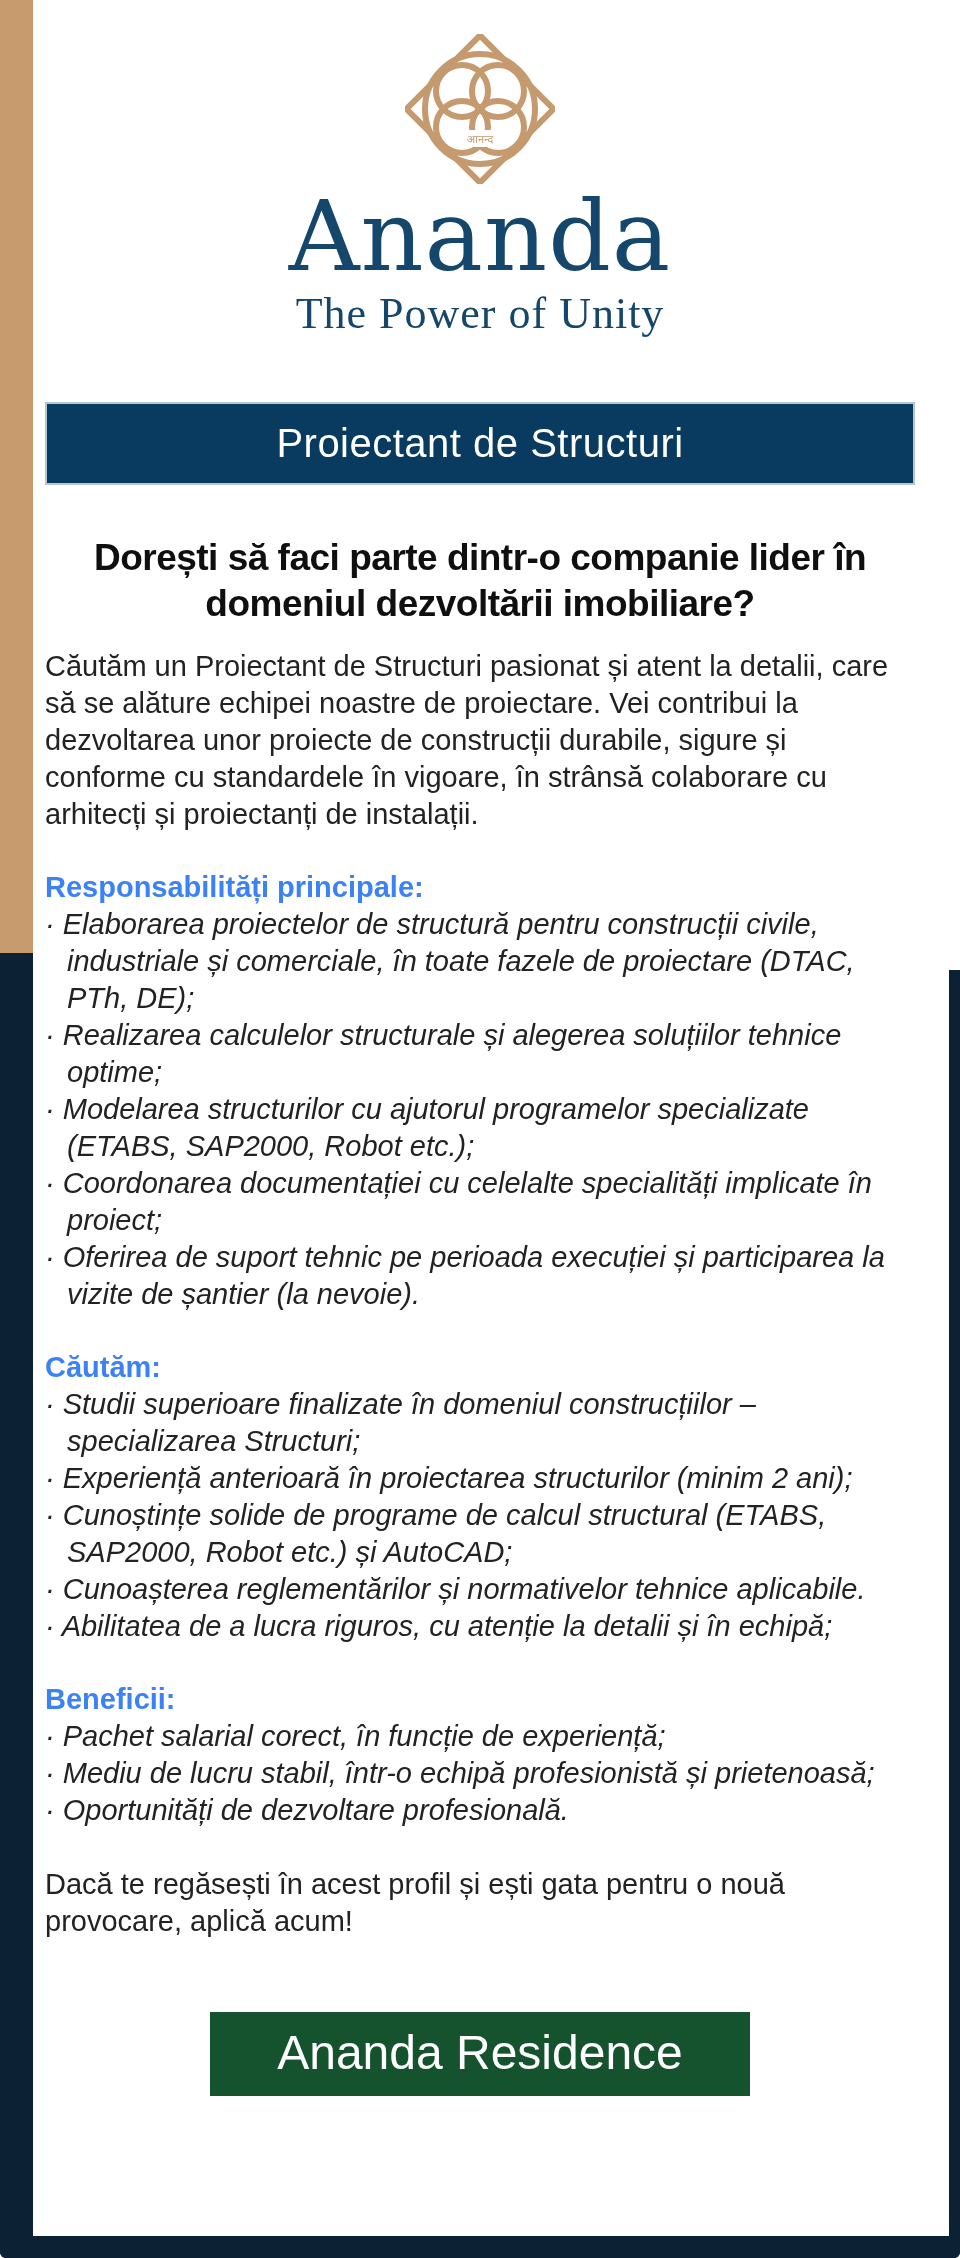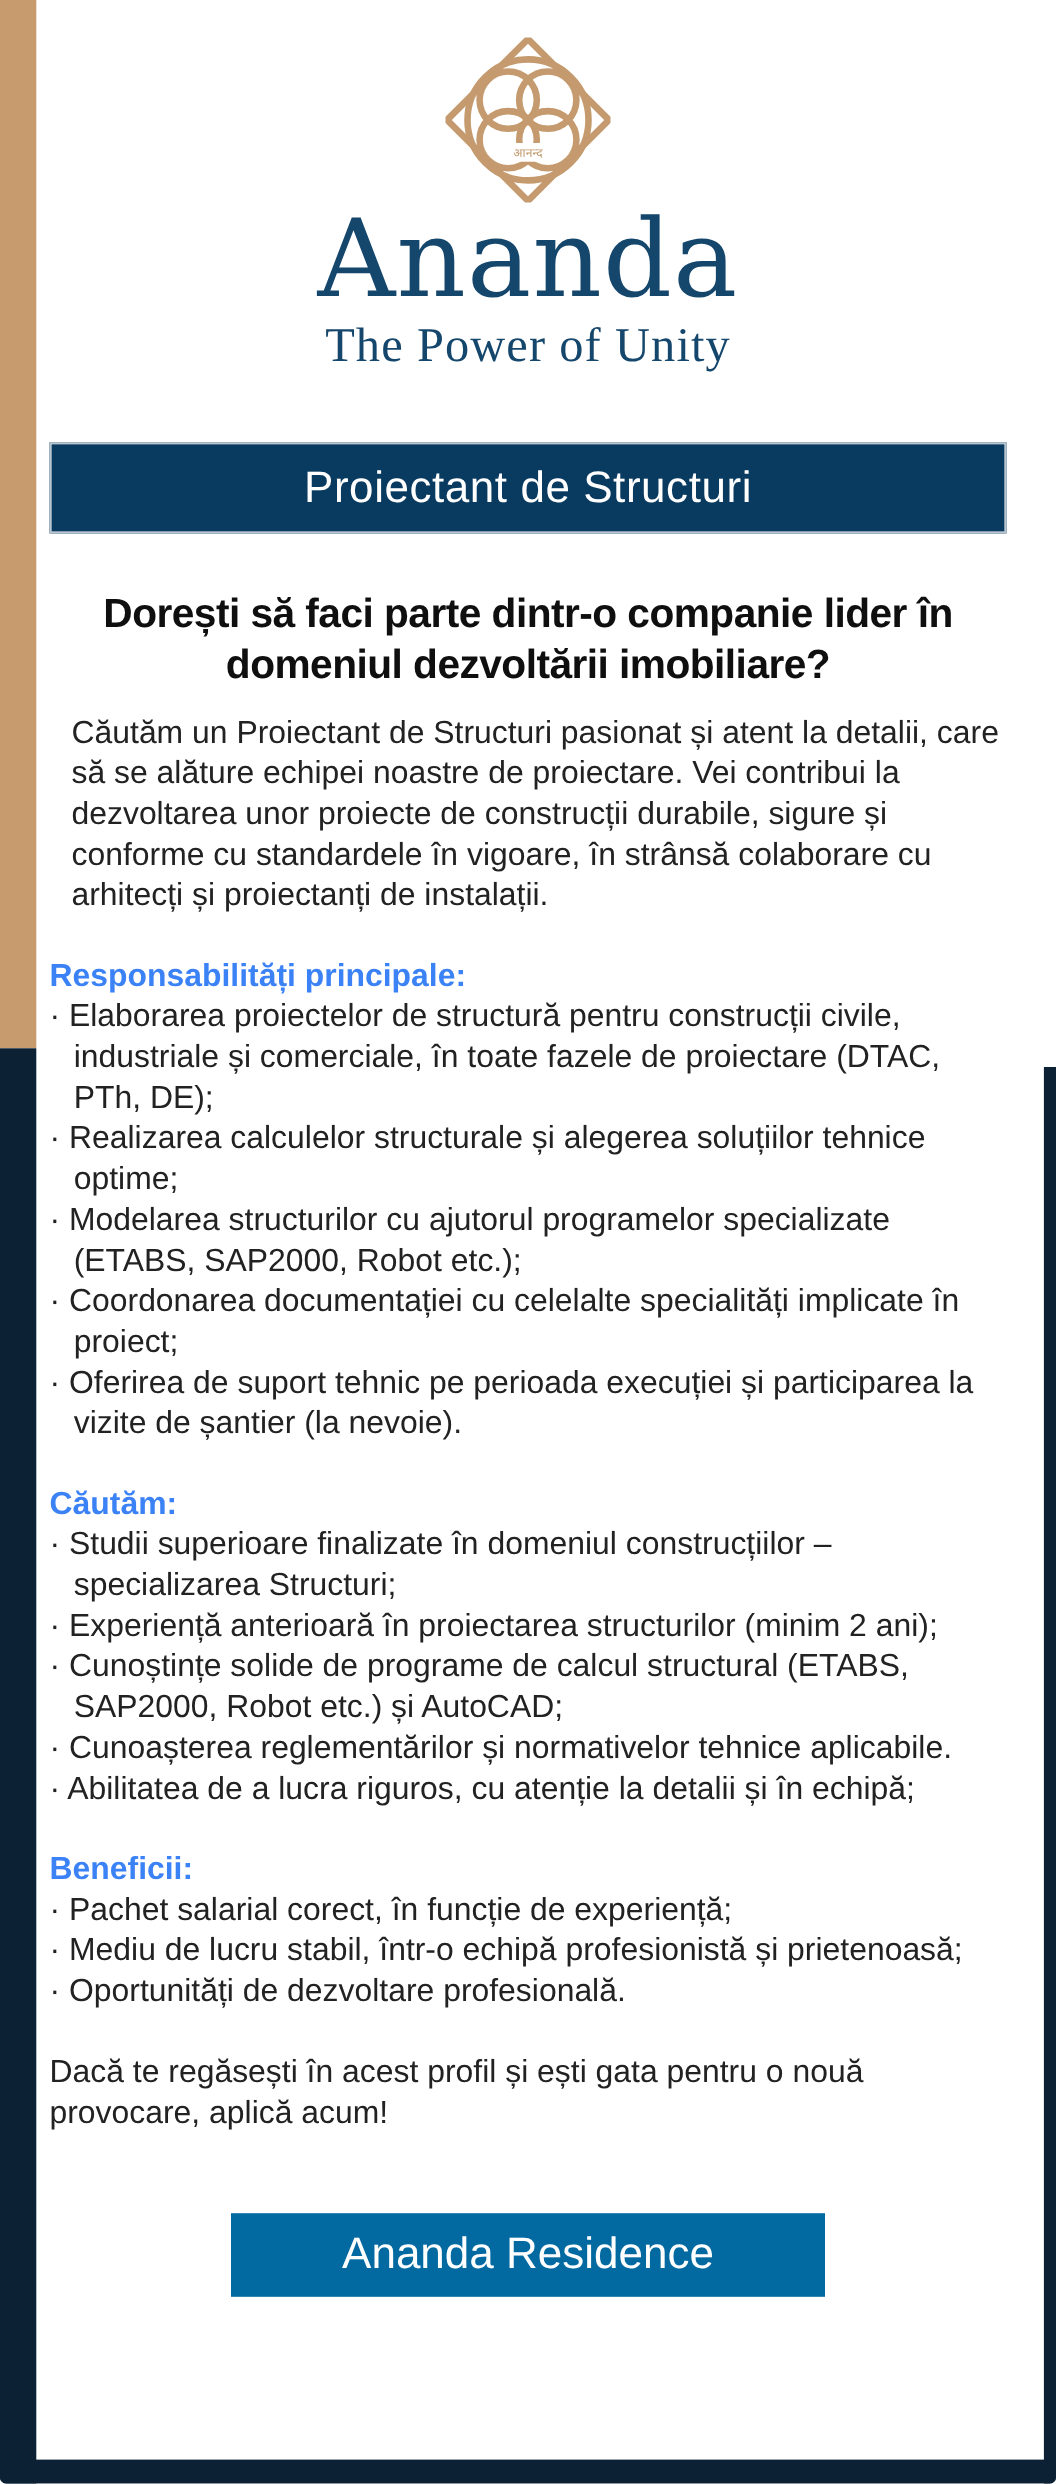--- a/index.html
+++ b/index.html
@@ -55,40 +55,41 @@
   .headline {
     margin-top:50px;
     text-align:center;
     font-size:37px; font-weight:800; line-height:1.23;
     color:#0f0f0f;
     letter-spacing:-0.5px;
   }
 
   
   .body-text { color:#222222; font-size:29px; line-height:37px; }
-  .intro { margin-top:22px;margin-left:20px; }
+  .intro { margin-top:22px; }
   .section { margin-top:36px; }
   .section-heading { font-weight:700; color:#3b82f6; font-size:29px; line-height:37px; }
   ul.bullets { list-style:none; }
   ul.bullets li {
     padding-left:22px;
     text-indent:-22px;
+    font-style:italic;
   }
   ul.bullets li.no-hang { padding-left:0; text-indent:0; }
   ul.bullets li .bullet-glyph { display:inline; }
 
   .closing { margin-top:37px; }
 
   
   .footer-button-row { margin-top:72px; text-align:center; }
   .footer-button {
     display:inline-block;
-    background:#0369a1;
+    background:#14532d;
     color:#ffffff;
-    font-size:40px; line-height:1;
+    font-size:48px; line-height:1;
     padding:17px 60px 19px 60px;
     min-width:540px;
     border:none; cursor:pointer;
     font-family:"Liberation Sans", sans-serif;
   }
 </style>
 </head>
 <body>
 
 <div class="page">

